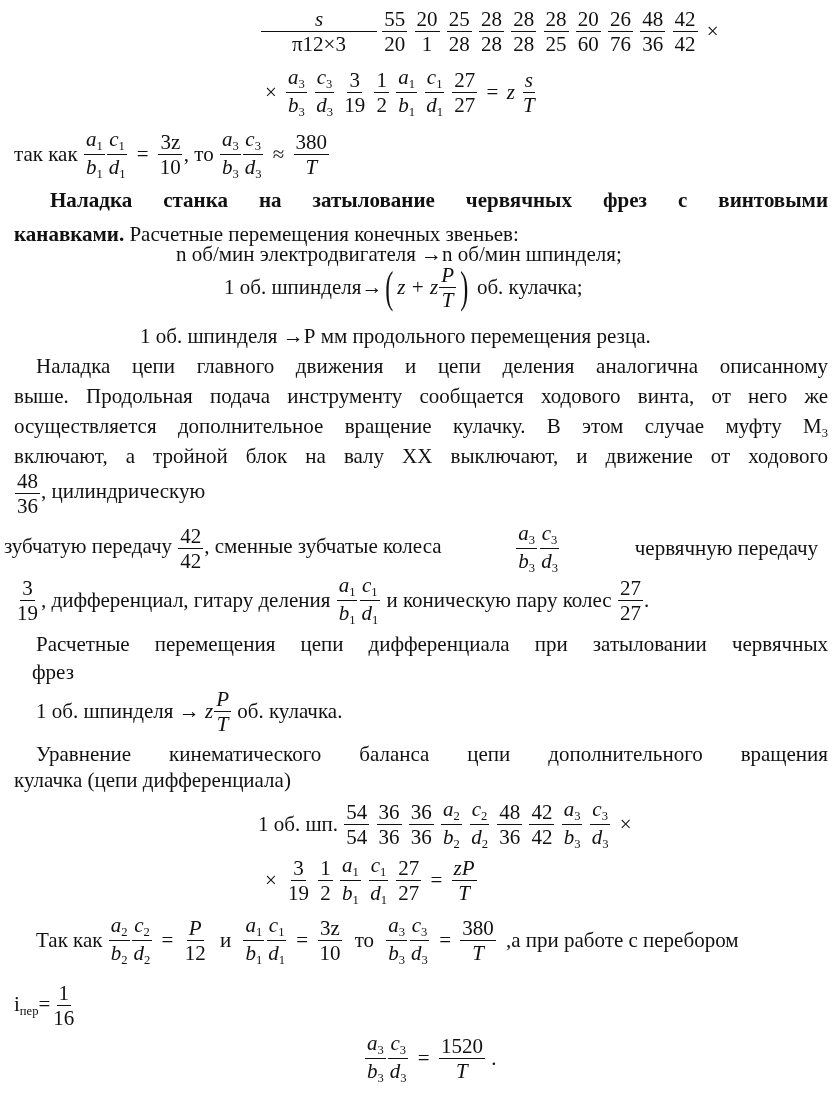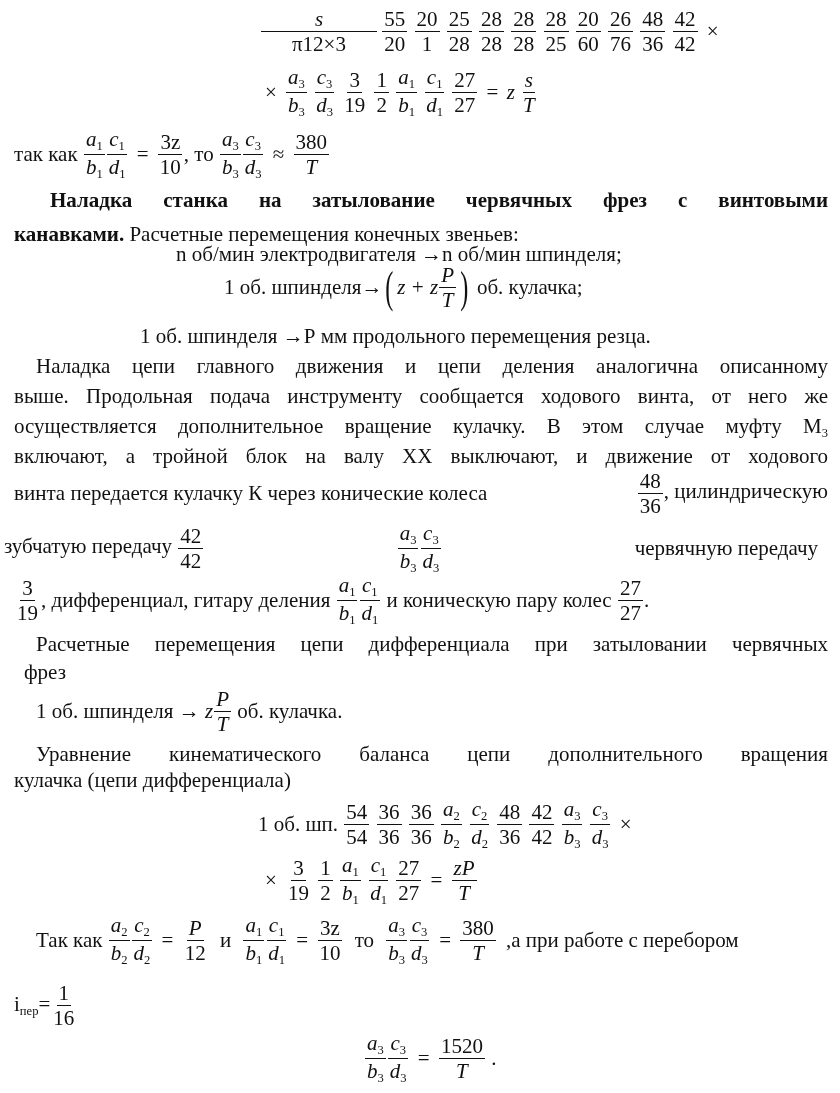--- a/index.html
+++ b/index.html
@@ -148,31 +148,30 @@
     </span><span class="paren">)</span>
   <span style="vertical-align:middle;">об. кулачка;</span>
 </div>
 <div class="line" style="left:140px; top:326px;">1 об. шпинделя →Р мм продольного перемещения резца.</div>
 
 <div class="para justify" style="top:354px;"><span style="padding-left:22px;">Наладка цепи главного движения и цепи деления аналогична описанному</span></div>
 <div class="para justify" style="top:384px;"><span>выше. Продольная подача инструменту сообщается ходового винта, от него же</span></div>
 <div class="para justify" style="top:414px;"><span>осуществляется дополнительное вращение кулачку. В этом случае муфту М</span><sub>3</sub></div>
 <div class="para justify" style="top:444px;"><span>включают, а тройной блок на валу XX выключают, и движение от ходового</span></div>
 <div class="line" style="left:14px; top:470px; width:814px; display:flex; align-items:center; justify-content:space-between;">
-  <span>винта передается кулачку К через конические колеса</span>
   <span><span class="frac">
         <span class="num">48</span>
         <span class="den">36</span>
       </span><span>, цилиндрическую</span></span>
 </div>
 <div class="line" style="left:4px; top:522px; width:814px; display:flex; align-items:center; justify-content:space-between;">
   <span><span>зубчатую передачу</span> <span class="frac">
         <span class="num">42</span>
         <span class="den">42</span>
-      </span></span>
+      </span><span>, сменные зубчатые колеса</span></span>
   <span><span class="frac">
         <span class="num it">a<sub>3</sub></span>
         <span class="den it">b<sub>3</sub></span>
       </span><span class="frac">
         <span class="num it">c<sub>3</sub></span>
         <span class="den it">d<sub>3</sub></span>
       </span></span>
   <span>червячную передачу</span>
 </div>
 <div class="line" style="left:14px; top:574px;">
@@ -188,21 +187,21 @@
       <span class="den it">d<sub>1</sub></span>
     </span>
   <span style="vertical-align:middle;">и коническую пару колес</span>
   <span class="frac">
       <span class="num">27</span>
       <span class="den">27</span>
     </span><span style="vertical-align:middle;">.</span>
 </div>
 
 <div class="para justify" style="top:632px;"><span style="padding-left:22px;">Расчетные перемещения цепи дифференциала при затыловании червячных</span></div>
-<div class="line" style="left:24px; top:662px;">фрез</div>
+<div class="line" style="left:32px; top:662px;">фрез</div>
 <div class="line" style="left:36px; top:688px;">
   <span style="vertical-align:middle;">1 об. шпинделя →</span>
   <span class="it" style="vertical-align:middle;">z</span><span class="frac">
       <span class="num it">P</span>
       <span class="den it">T</span>
     </span>
   <span style="vertical-align:middle;">об. кулачка.</span>
 </div>
 
 <div class="para justify" style="top:742px;"><span style="padding-left:22px;">Уравнение кинематического баланса цепи дополнительного вращения</span></div>

